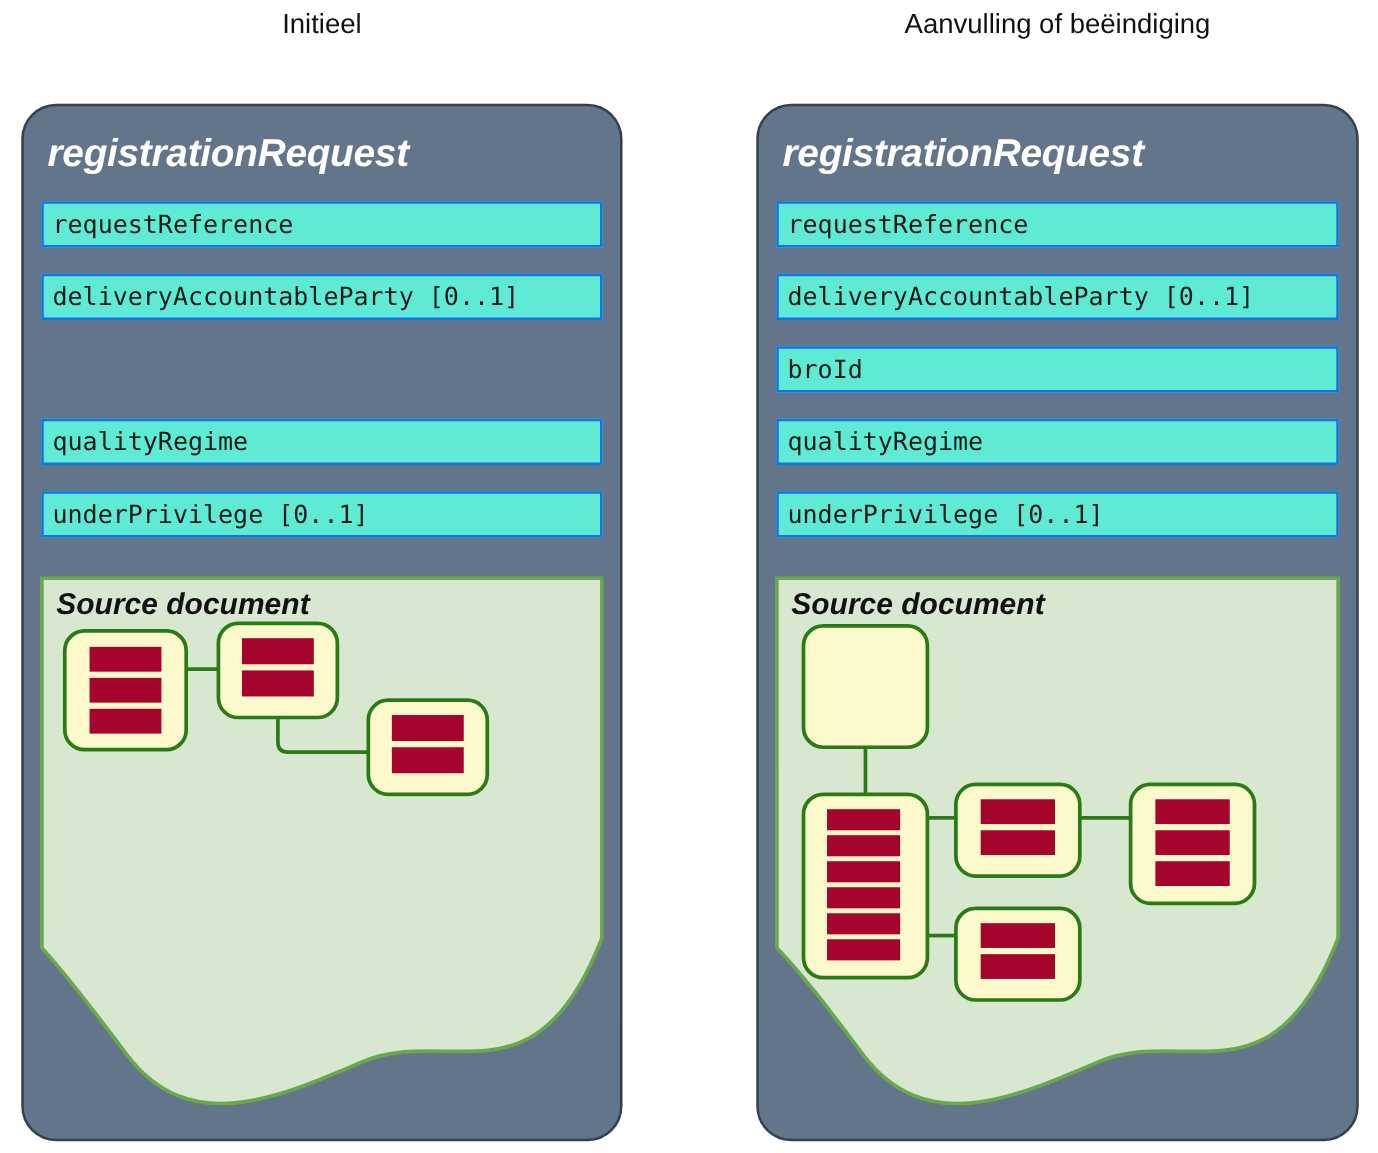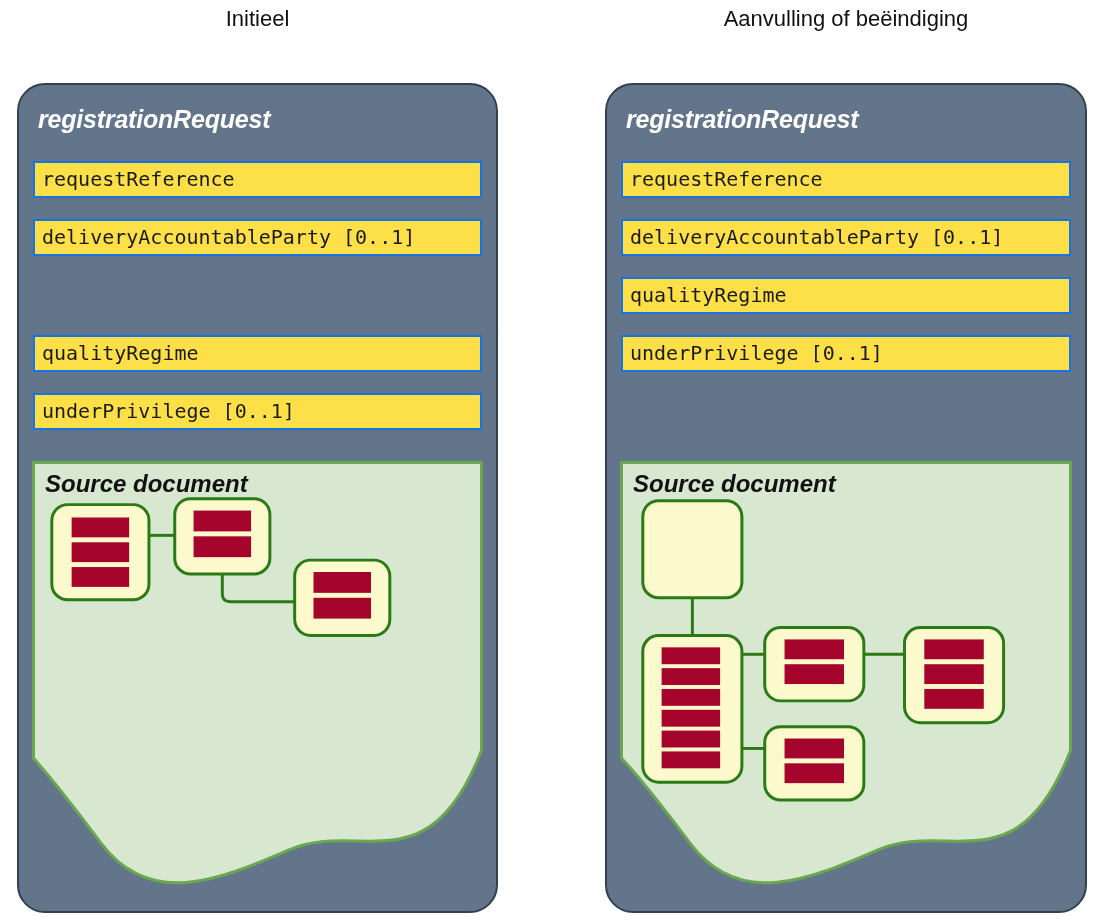--- a/index.html
+++ b/index.html
@@ -38,35 +38,35 @@
     overflow: hidden;
   }
   #panel-left  { left: 17px;  width: 481px; }
   #panel-right { left: 605px; width: 482px; }
 
   .panel-heading {
     position: absolute;
     left: 19px;
     top: 20px;
     color: #ffffff;
-    font-size: 25px;
+    font-size: 31px;
     font-weight: bold;
     font-style: italic;
     font-family: "Liberation Sans", sans-serif;
     letter-spacing: -0.2px;
   }
 
   .fields {
     position: absolute;
     left: 14px;
     right: 14px;
     top: 76px;
   }
   .field {
-    background: #fde047;
+    background: #5eead4;
     border: 2px solid #1673e0;
     box-sizing: border-box;
     height: 37px;
     line-height: 33px;
     padding: 0 7px;
     margin-bottom: 21px;
     font-family: "DejaVu Sans Mono", monospace;
     font-size: 20px;
     color: #1a1a1a;
     white-space: nowrap;
@@ -167,20 +167,21 @@
 
 <div id="title-right" class="panel-title">Aanvulling of beëindiging</div>
 
 <div id="panel-right" class="panel">
 
   <div class="panel-heading">registrationRequest</div>
 
   <div class="fields">
     <div class="field">requestReference</div>
     <div class="field">deliveryAccountableParty [0..1]</div>
+    <div class="field">broId</div>
     <div class="field">qualityRegime</div>
     <div class="field">underPrivilege [0..1]</div>
   </div>
 
   <div class="source-doc">
     <svg class="paper" viewBox="0 0 456 456" preserveAspectRatio="none">
       <path d="M1.5,1.5 L454.5,1.5 L454.5,292
                C 401,430 331,362 261,392
                C 191,422 121,452 71,386
                C 41,346 21,320 1.5,300 Z" fill="#d8e8d0" stroke="#6aa84f" stroke-width="3"></path>

